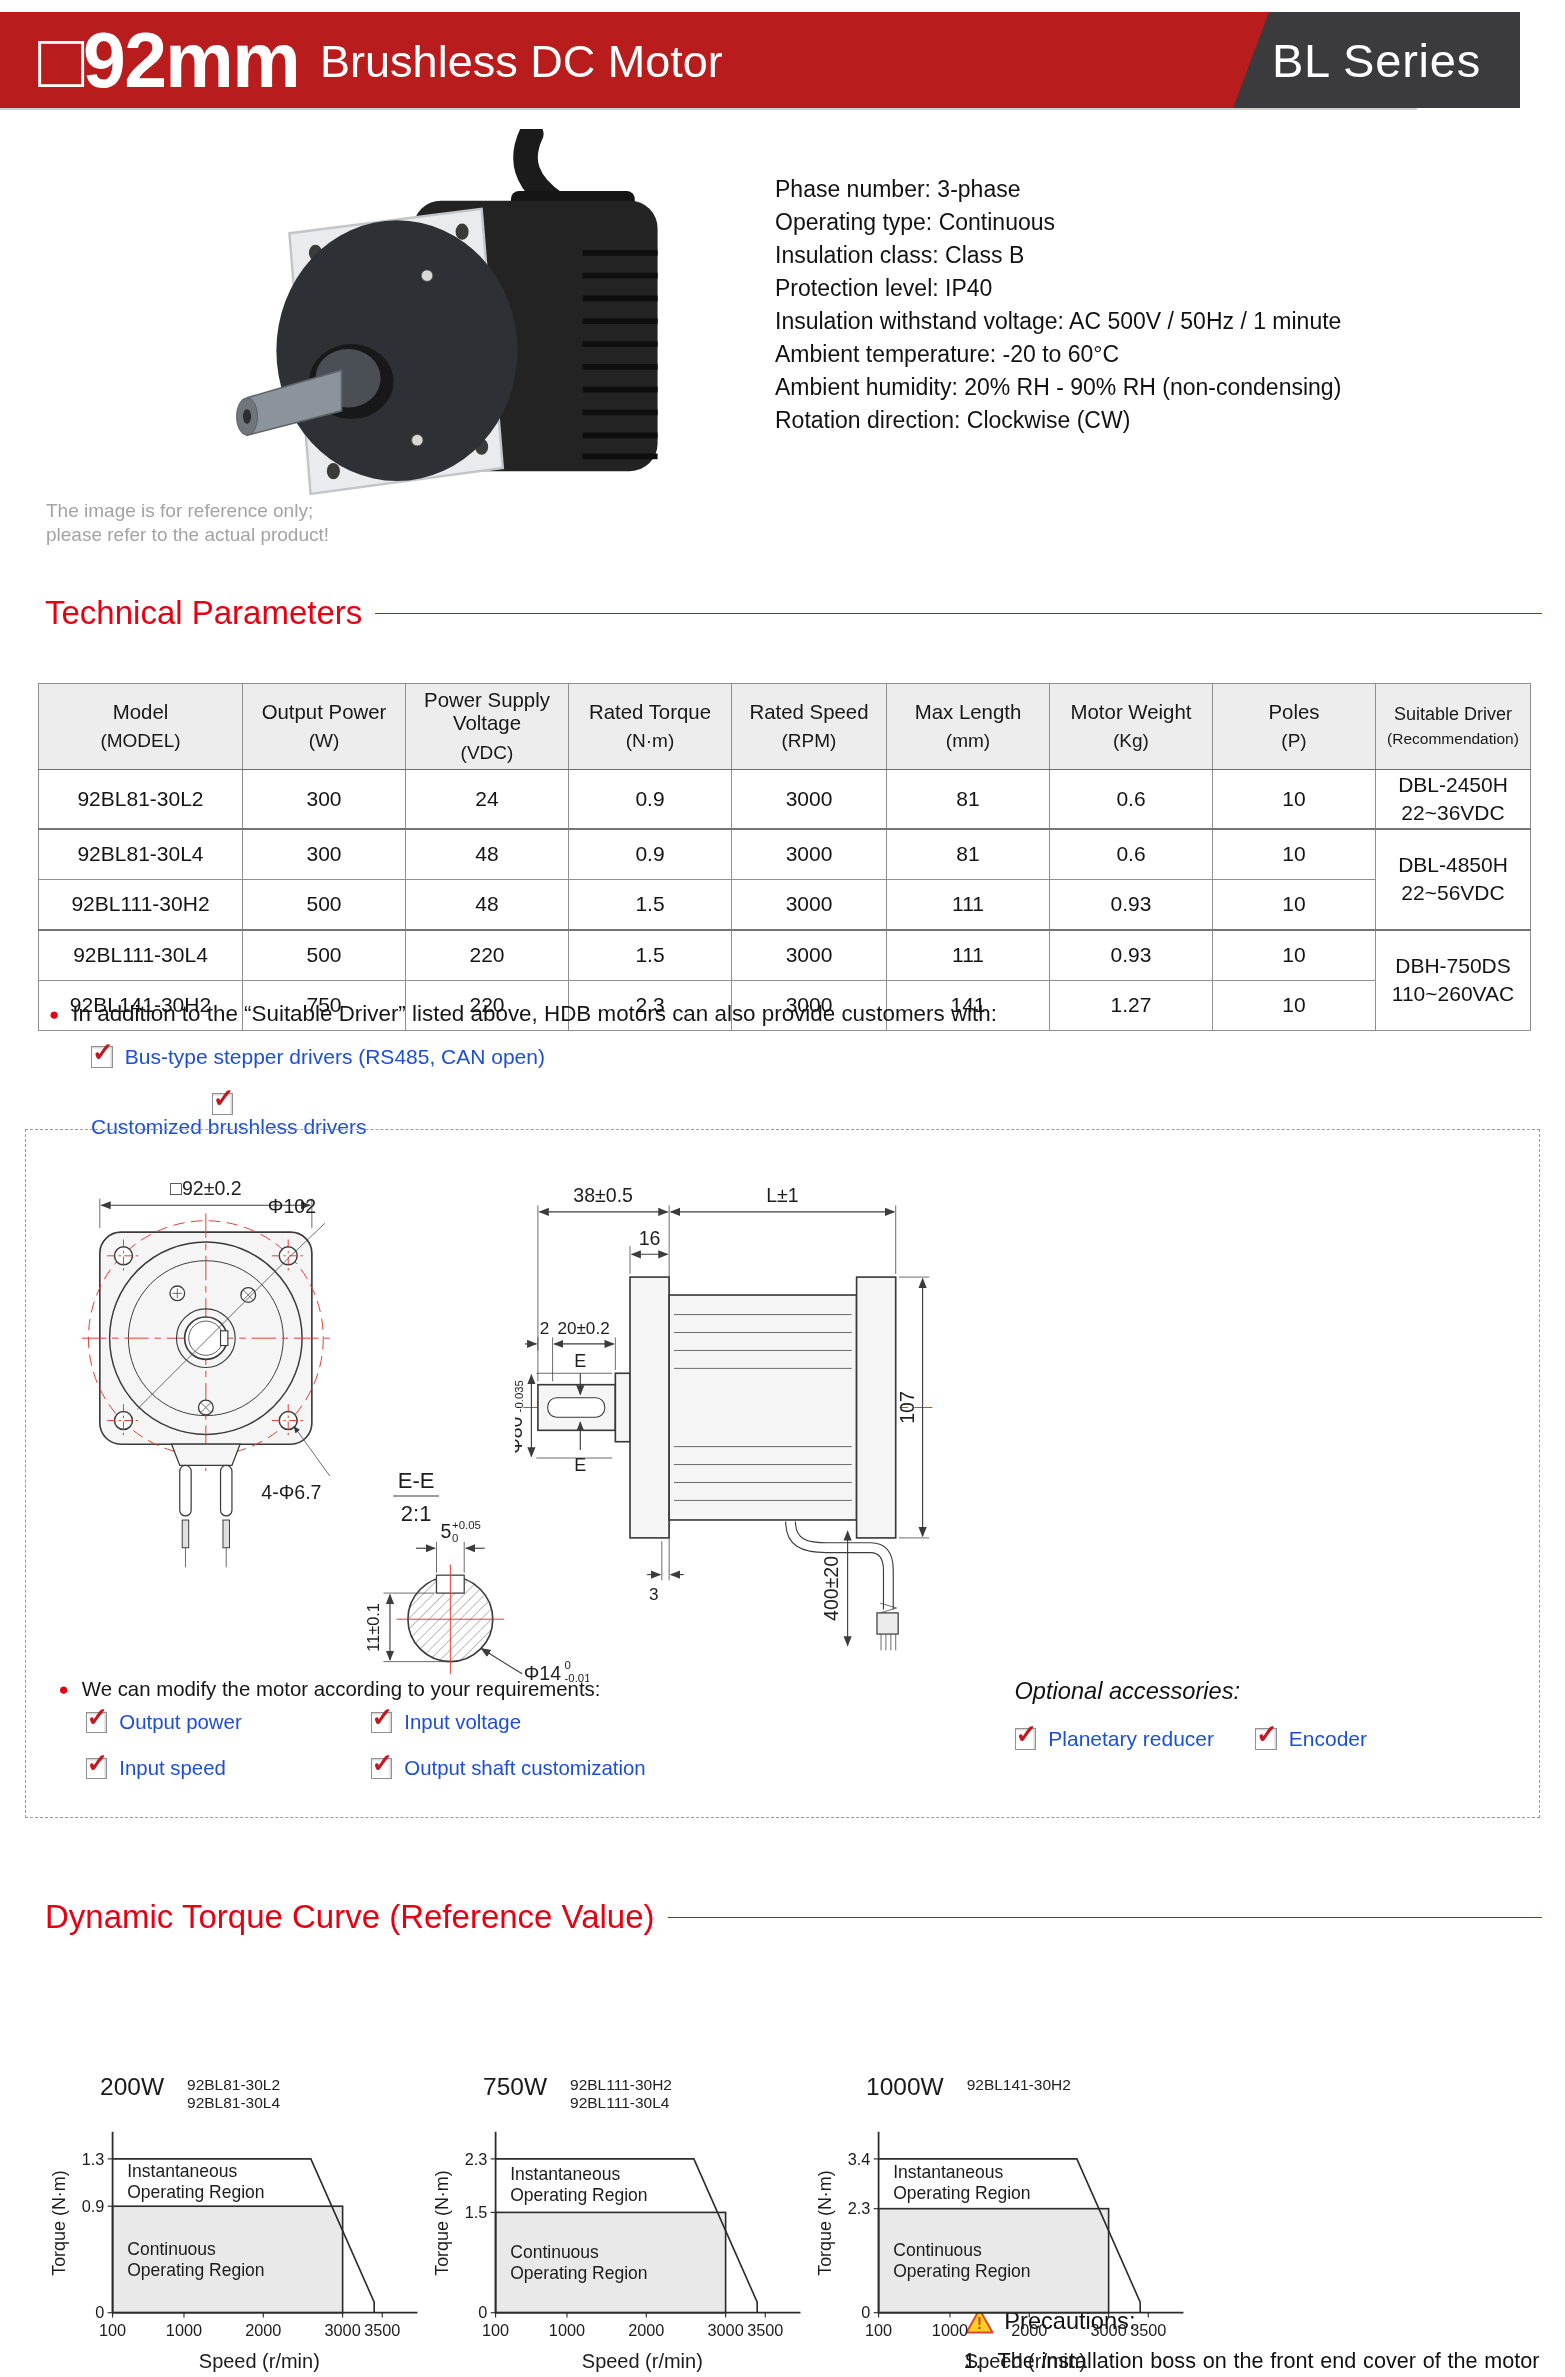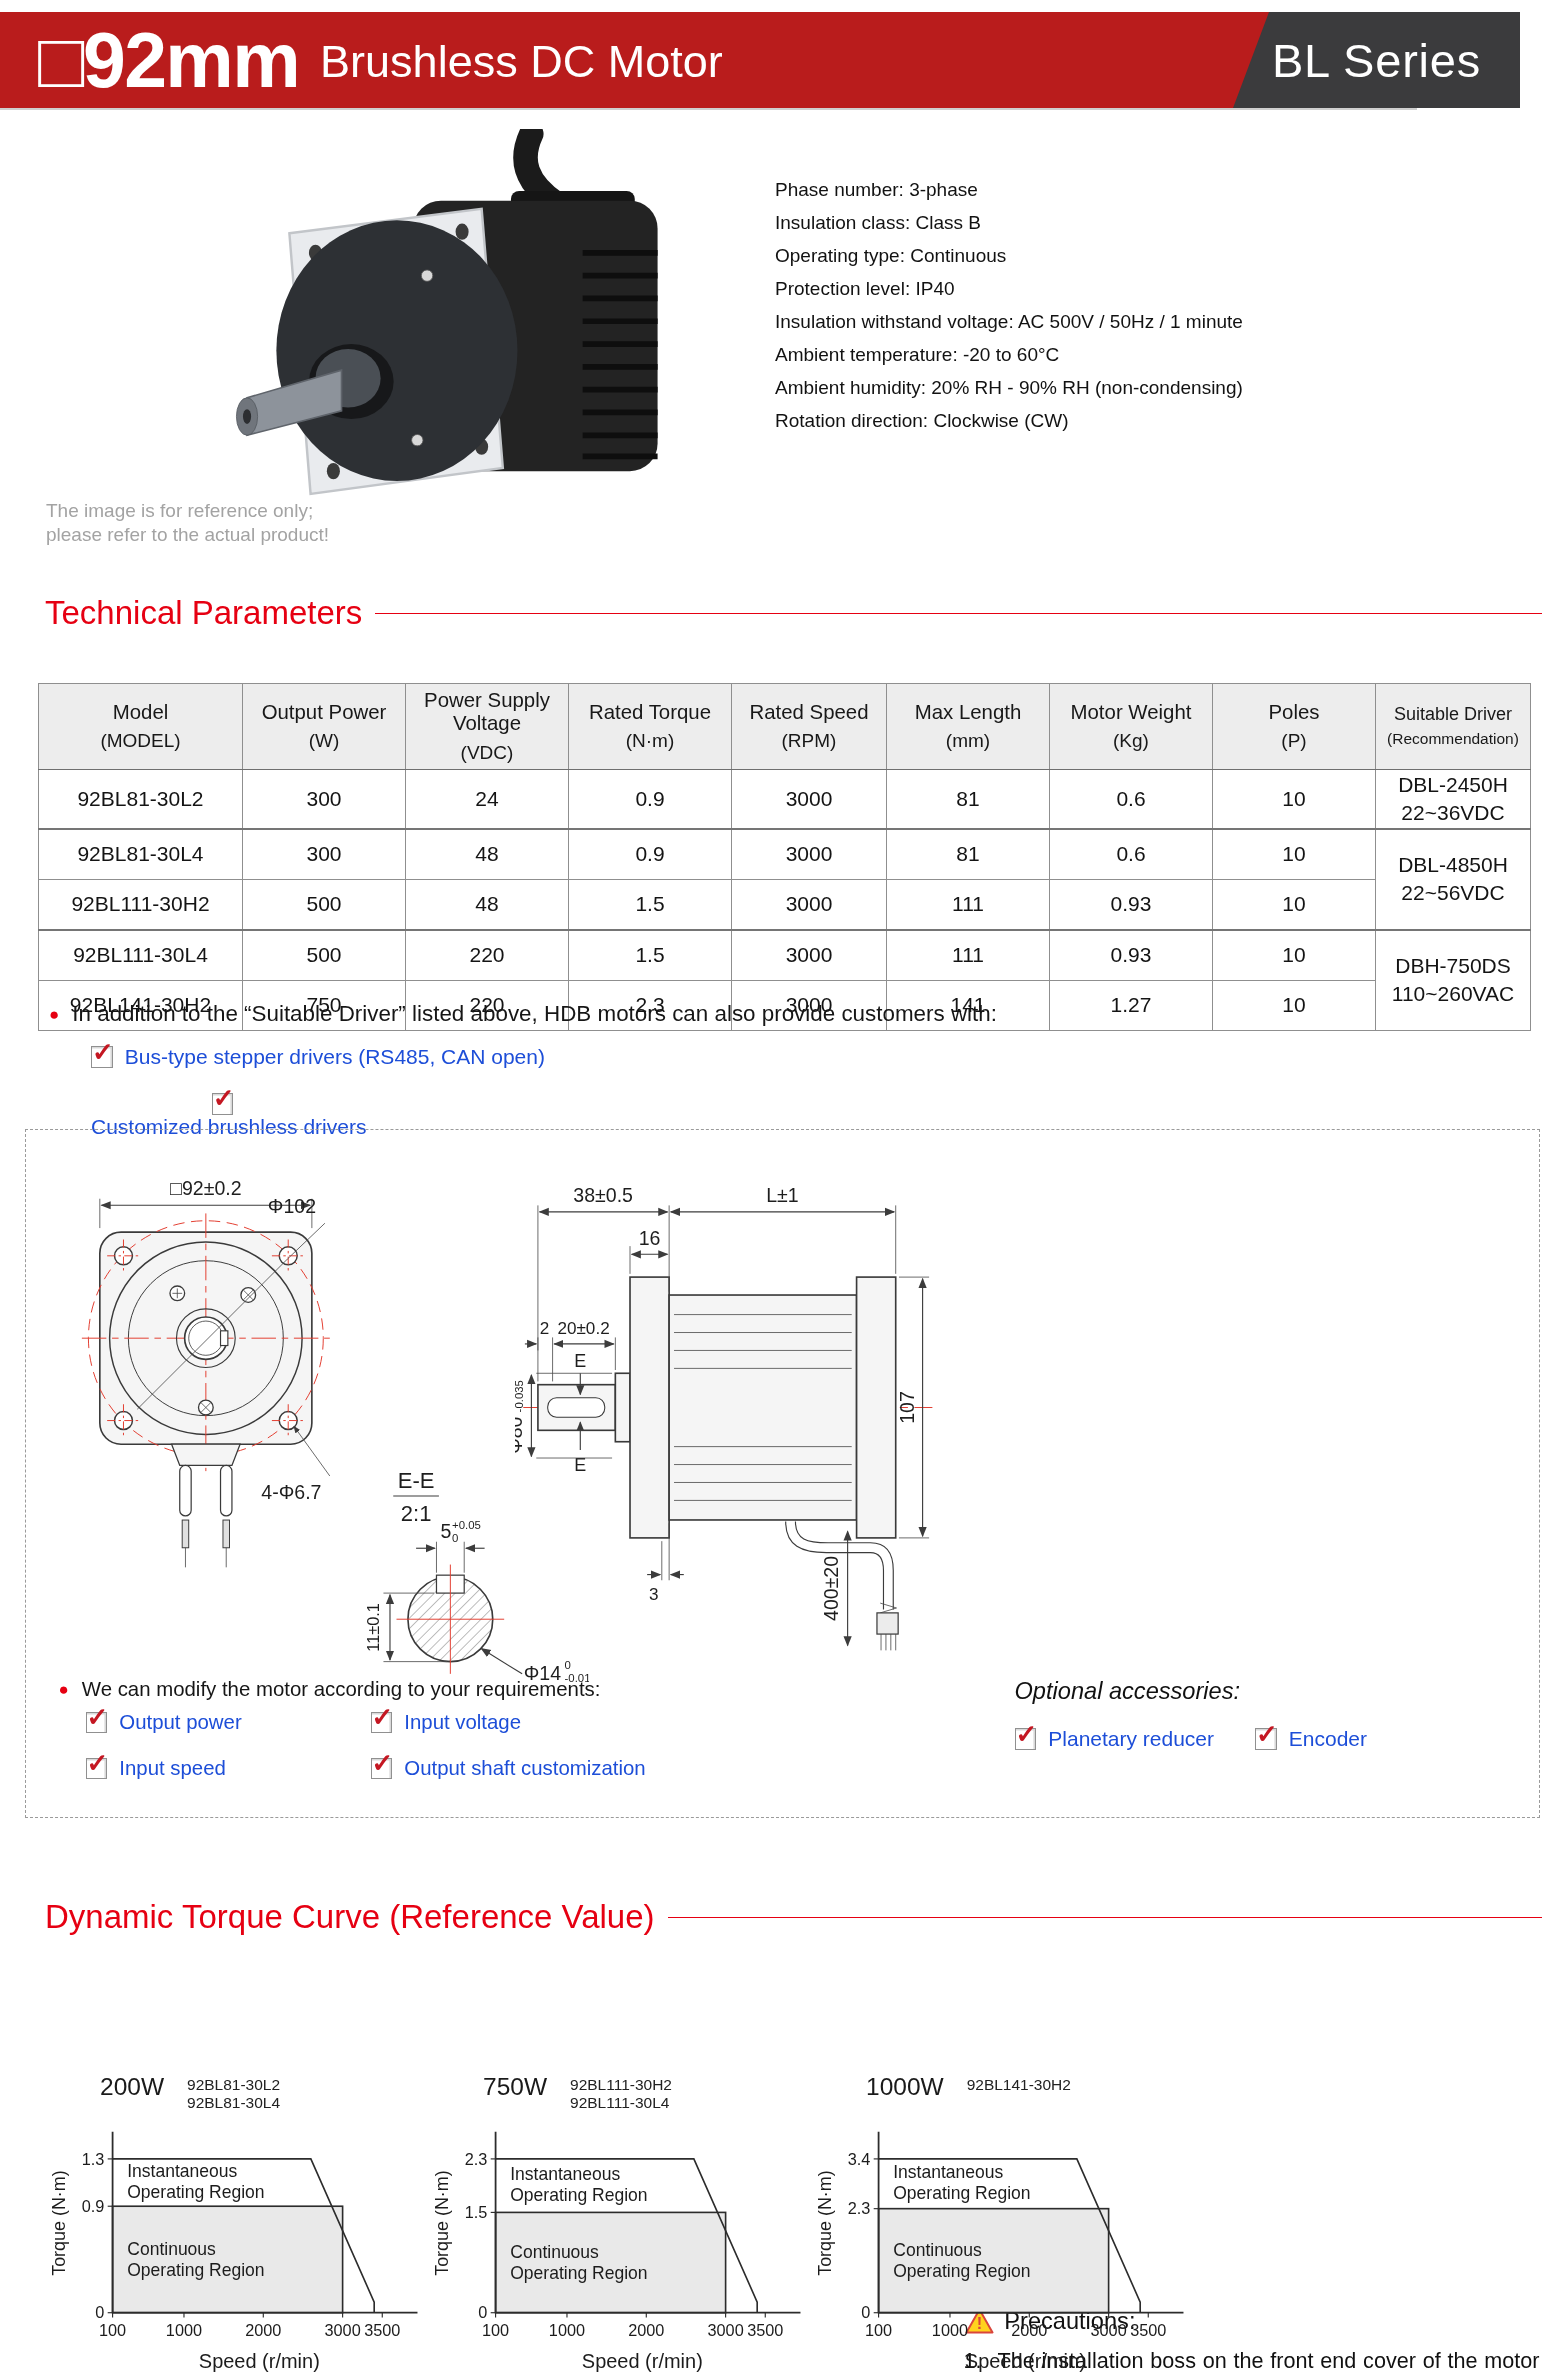--- a/index.html
+++ b/index.html
@@ -10,21 +10,21 @@
   .hdr-white-gap{position:absolute;right:0;top:0;width:46px;height:96px;background:#fff;}
   .hdr-badge{position:absolute;left:1233px;top:0;width:287px;height:96px;background:#3b3b3d;
              clip-path:polygon(36px 0,100% 0,100% 100%,0 100%);display:flex;align-items:center;justify-content:center;}
   .hdr-badge span{color:#fff;font-size:47px;font-weight:normal;letter-spacing:0.8px;}
   .hdr-title{position:absolute;left:38px;top:0;height:96px;display:flex;align-items:baseline;}
   .hdr-size{color:#fff;font-size:77px;font-weight:bold;line-height:96px;letter-spacing:-1.6px;}
   .hdr-prod{color:#fff;font-size:45px;font-weight:500;margin-left:21px;transform:translateY(-9.8px);}
   
   .motor-photo{position:absolute;left:219px;top:129px;}
   .specs{position:absolute;left:775px;top:173px;list-style:none;margin:0;padding:0;}
-  .specs li{font-size:19px;line-height:33px;color:#121212;}
+  .specs li{font-size:23px;line-height:33px;color:#121212;}
   .photo-caption{position:absolute;left:46px;top:499px;font-size:19px;line-height:23.6px;color:#a3a3a3;}
   
   .sec-head{position:absolute;left:45px;right:23px;display:flex;align-items:center;}
   .sec-head .t{color:#e60012;font-size:33px;font-weight:500;white-space:nowrap;}
   .sec-head .ln{flex:1;height:0;border-top:1.6px solid #e60012;margin-left:13px;}
   
   table.params{position:absolute;left:38px;top:683px;width:1492px;border-collapse:collapse;
                border:1.6px solid #6f6f6f;table-layout:fixed;}
   table.params th,table.params td{border:0.8px solid #8f8f8f;text-align:center;vertical-align:middle;}
   table.params th{background:#ededed;font-weight:400;font-size:20.4px;color:#181818;height:78px;padding:3.3px 4.9px;border-bottom:1.6px solid #6f6f6f;}
@@ -128,22 +128,22 @@
     <circle cx="243" cy="382" r="7" fill="#d8d8d8" stroke="#555"></circle>
     <ellipse cx="162" cy="310" rx="52" ry="46" fill="#17181a"></ellipse>
     <ellipse cx="158" cy="306" rx="40" ry="36" fill="#4a4f55"></ellipse>
     <polygon points="34,330 150,296 150,346 34,376" fill="#8d939b" stroke="#5f646b" stroke-width="2"></polygon>
     <ellipse cx="34" cy="353" rx="13" ry="23" fill="#70757c" stroke="#565b61"></ellipse>
     <ellipse cx="34" cy="353" rx="5" ry="9" fill="#2c2e31"></ellipse>
   </svg>
 
   <ul class="specs">
     <li>Phase number: 3-phase</li>
+    <li>Operating type: Continuous</li>
     <li>Insulation class: Class B</li>
-    <li>Operating type: Continuous</li>
     <li>Protection level: IP40</li>
     <li>Insulation withstand voltage: AC 500V / 50Hz / 1 minute</li>
     <li>Ambient temperature: -20 to 60°C</li>
     <li>Ambient humidity: 20% RH - 90% RH (non-condensing)</li>
     <li>Rotation direction: Clockwise (CW)</li>
   </ul>
 
   <div class="photo-caption">
     <div>The image is for reference only;</div>
     <div>please refer to the actual product!</div>

